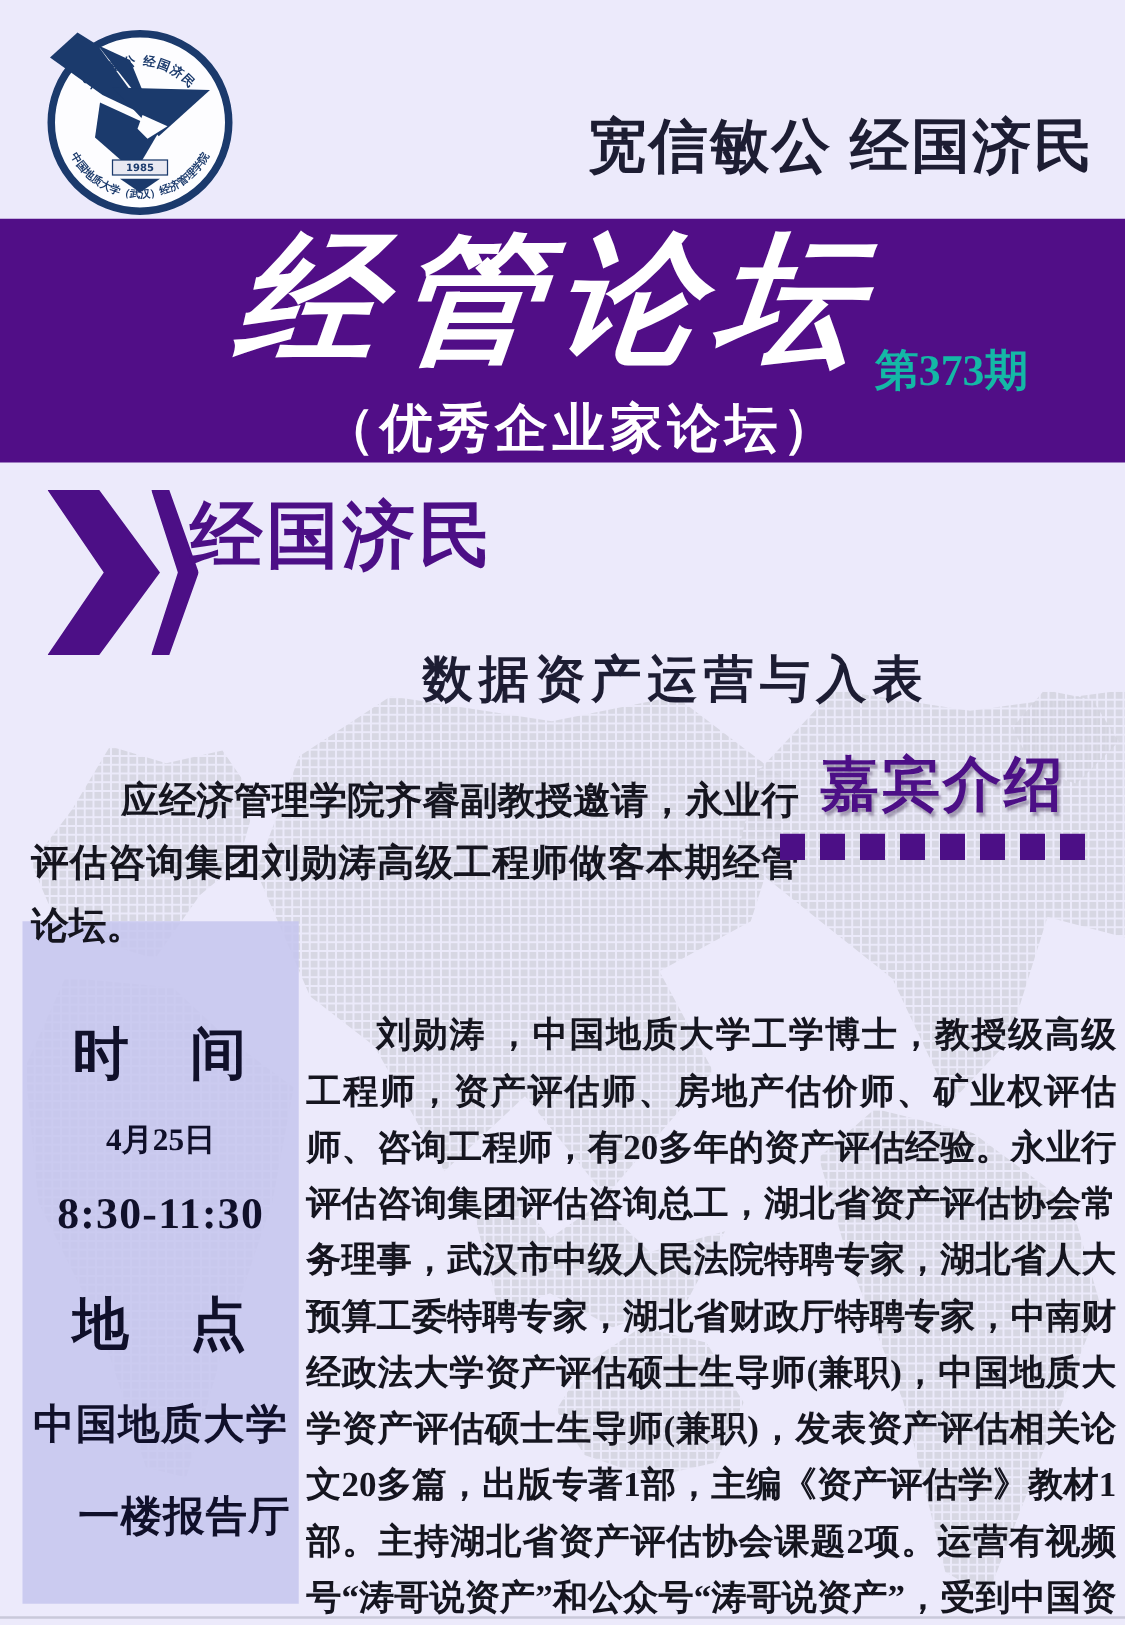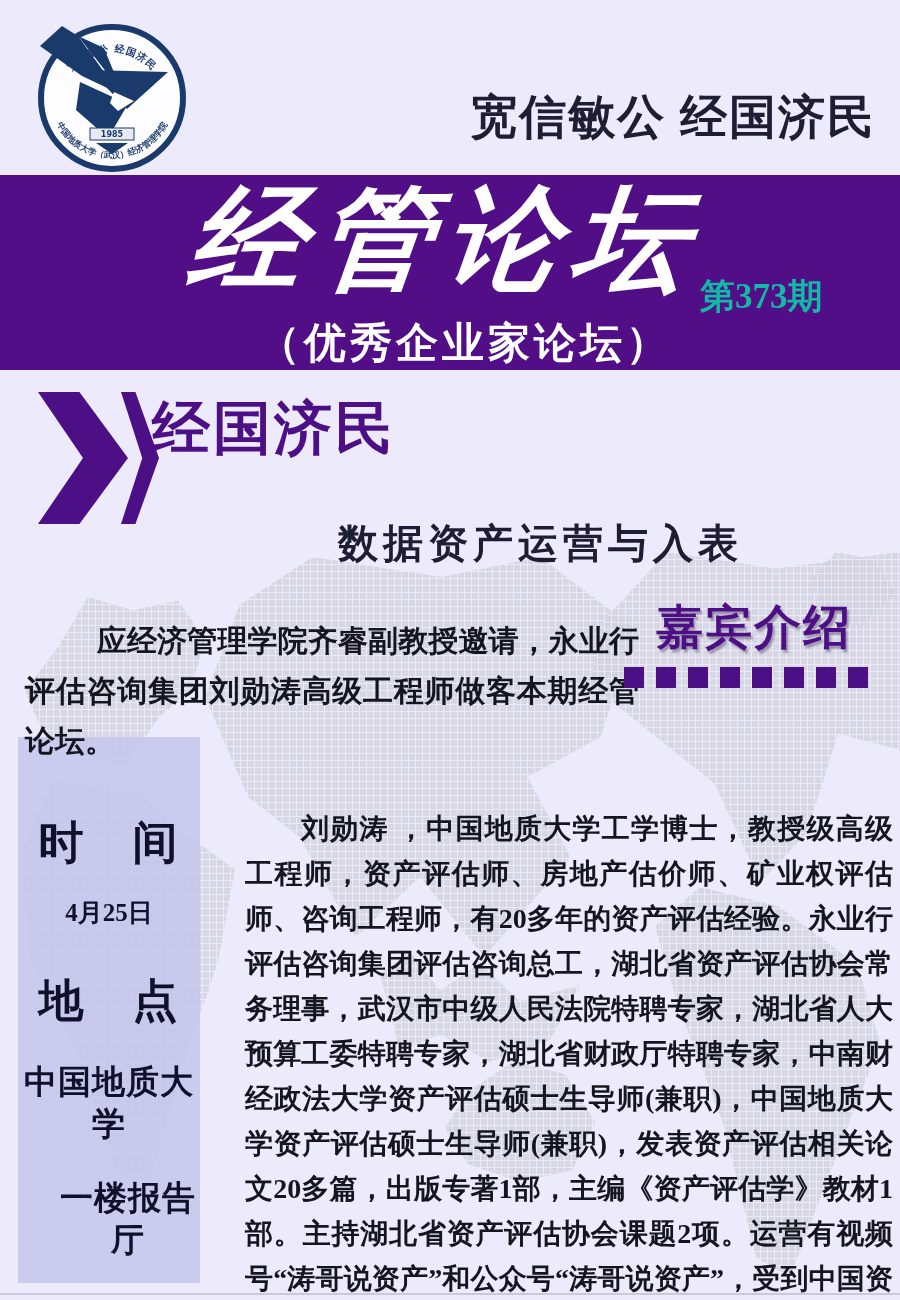--- a/index.html
+++ b/index.html
@@ -86,21 +86,21 @@
   .guest-heading{
     position:absolute;left:656px;top:596px;z-index:3;
     font-size:47px;font-weight:bold;letter-spacing:2px;color:#4C0F86;
     text-shadow:2px 3px 2px rgba(40,20,60,.35);white-space:nowrap;
   }
   .dashes{position:absolute;left:624px;top:667px;z-index:3;display:flex;gap:12px;}
   .dash{width:20px;height:21px;background:#4C0F86;}
 
   
   .sidebar{
-    position:absolute;left:18px;top:737px;width:182px;height:546px;z-index:2;
+    position:absolute;left:18px;top:737px;width:221px;height:546px;z-index:2;
     background:rgba(198,198,238,0.88);
     text-align:center;color:#10102A;font-weight:bold;
   }
   .sb-label{font-size:45px;line-height:56px;letter-spacing:2px;}
   .sb-label.first{padding-top:78px;}
   .sb-date{font-size:25px;line-height:44px;margin-top:20px;}
   .sb-hours{font-size:35px;line-height:44px;margin-top:14px;letter-spacing:1px;}
   .sb-label.second{margin-top:38px;}
   .sb-place1{font-size:33px;line-height:42px;margin-top:32px;letter-spacing:1px;}
   .sb-place2{font-size:33px;line-height:42px;margin-top:32px;letter-spacing:1px;padding-left:38px;}
@@ -180,20 +180,21 @@
   <div class="dash"></div>
   <div class="dash"></div>
   <div class="dash"></div>
   <div class="dash"></div>
   <div class="dash"></div>
 </div>
 
 <div class="sidebar">
   <div class="sb-label first">时　间</div>
   <div class="sb-date">4月25日</div>
+  <div class="sb-hours">8:30-11:30</div>
   <div class="sb-label second">地　点</div>
   <div class="sb-place1">中国地质大学</div>
   <div class="sb-place2">一楼报告厅</div>
 </div>
 
 <p class="bio">刘勋涛 ，中国地质大学工学博士，教授级高级工程师，资产评估师、房地产估价师、矿业权评估师、咨询工程师，有20多年的资产评估经验。永业行评估咨询集团评估咨询总工，湖北省资产评估协会常务理事，武汉市中级人民法院特聘专家，湖北省人大预算工委特聘专家，湖北省财政厅特聘专家，中南财经政法大学资产评估硕士生导师(兼职)，中国地质大学资产评估硕士生导师(兼职)，发表资产评估相关论文20多篇，出版专著1部，主编《资产评估学》教材1部。主持湖北省资产评估协会课题2项。运营有视频号“涛哥说资产”和公众号“涛哥说资产”，受到中国资产评估协会和湖北省资产评估协会的关注和重点推荐。</p>
 
 <div class="bottom-rule"></div>
 
 </body></html>

